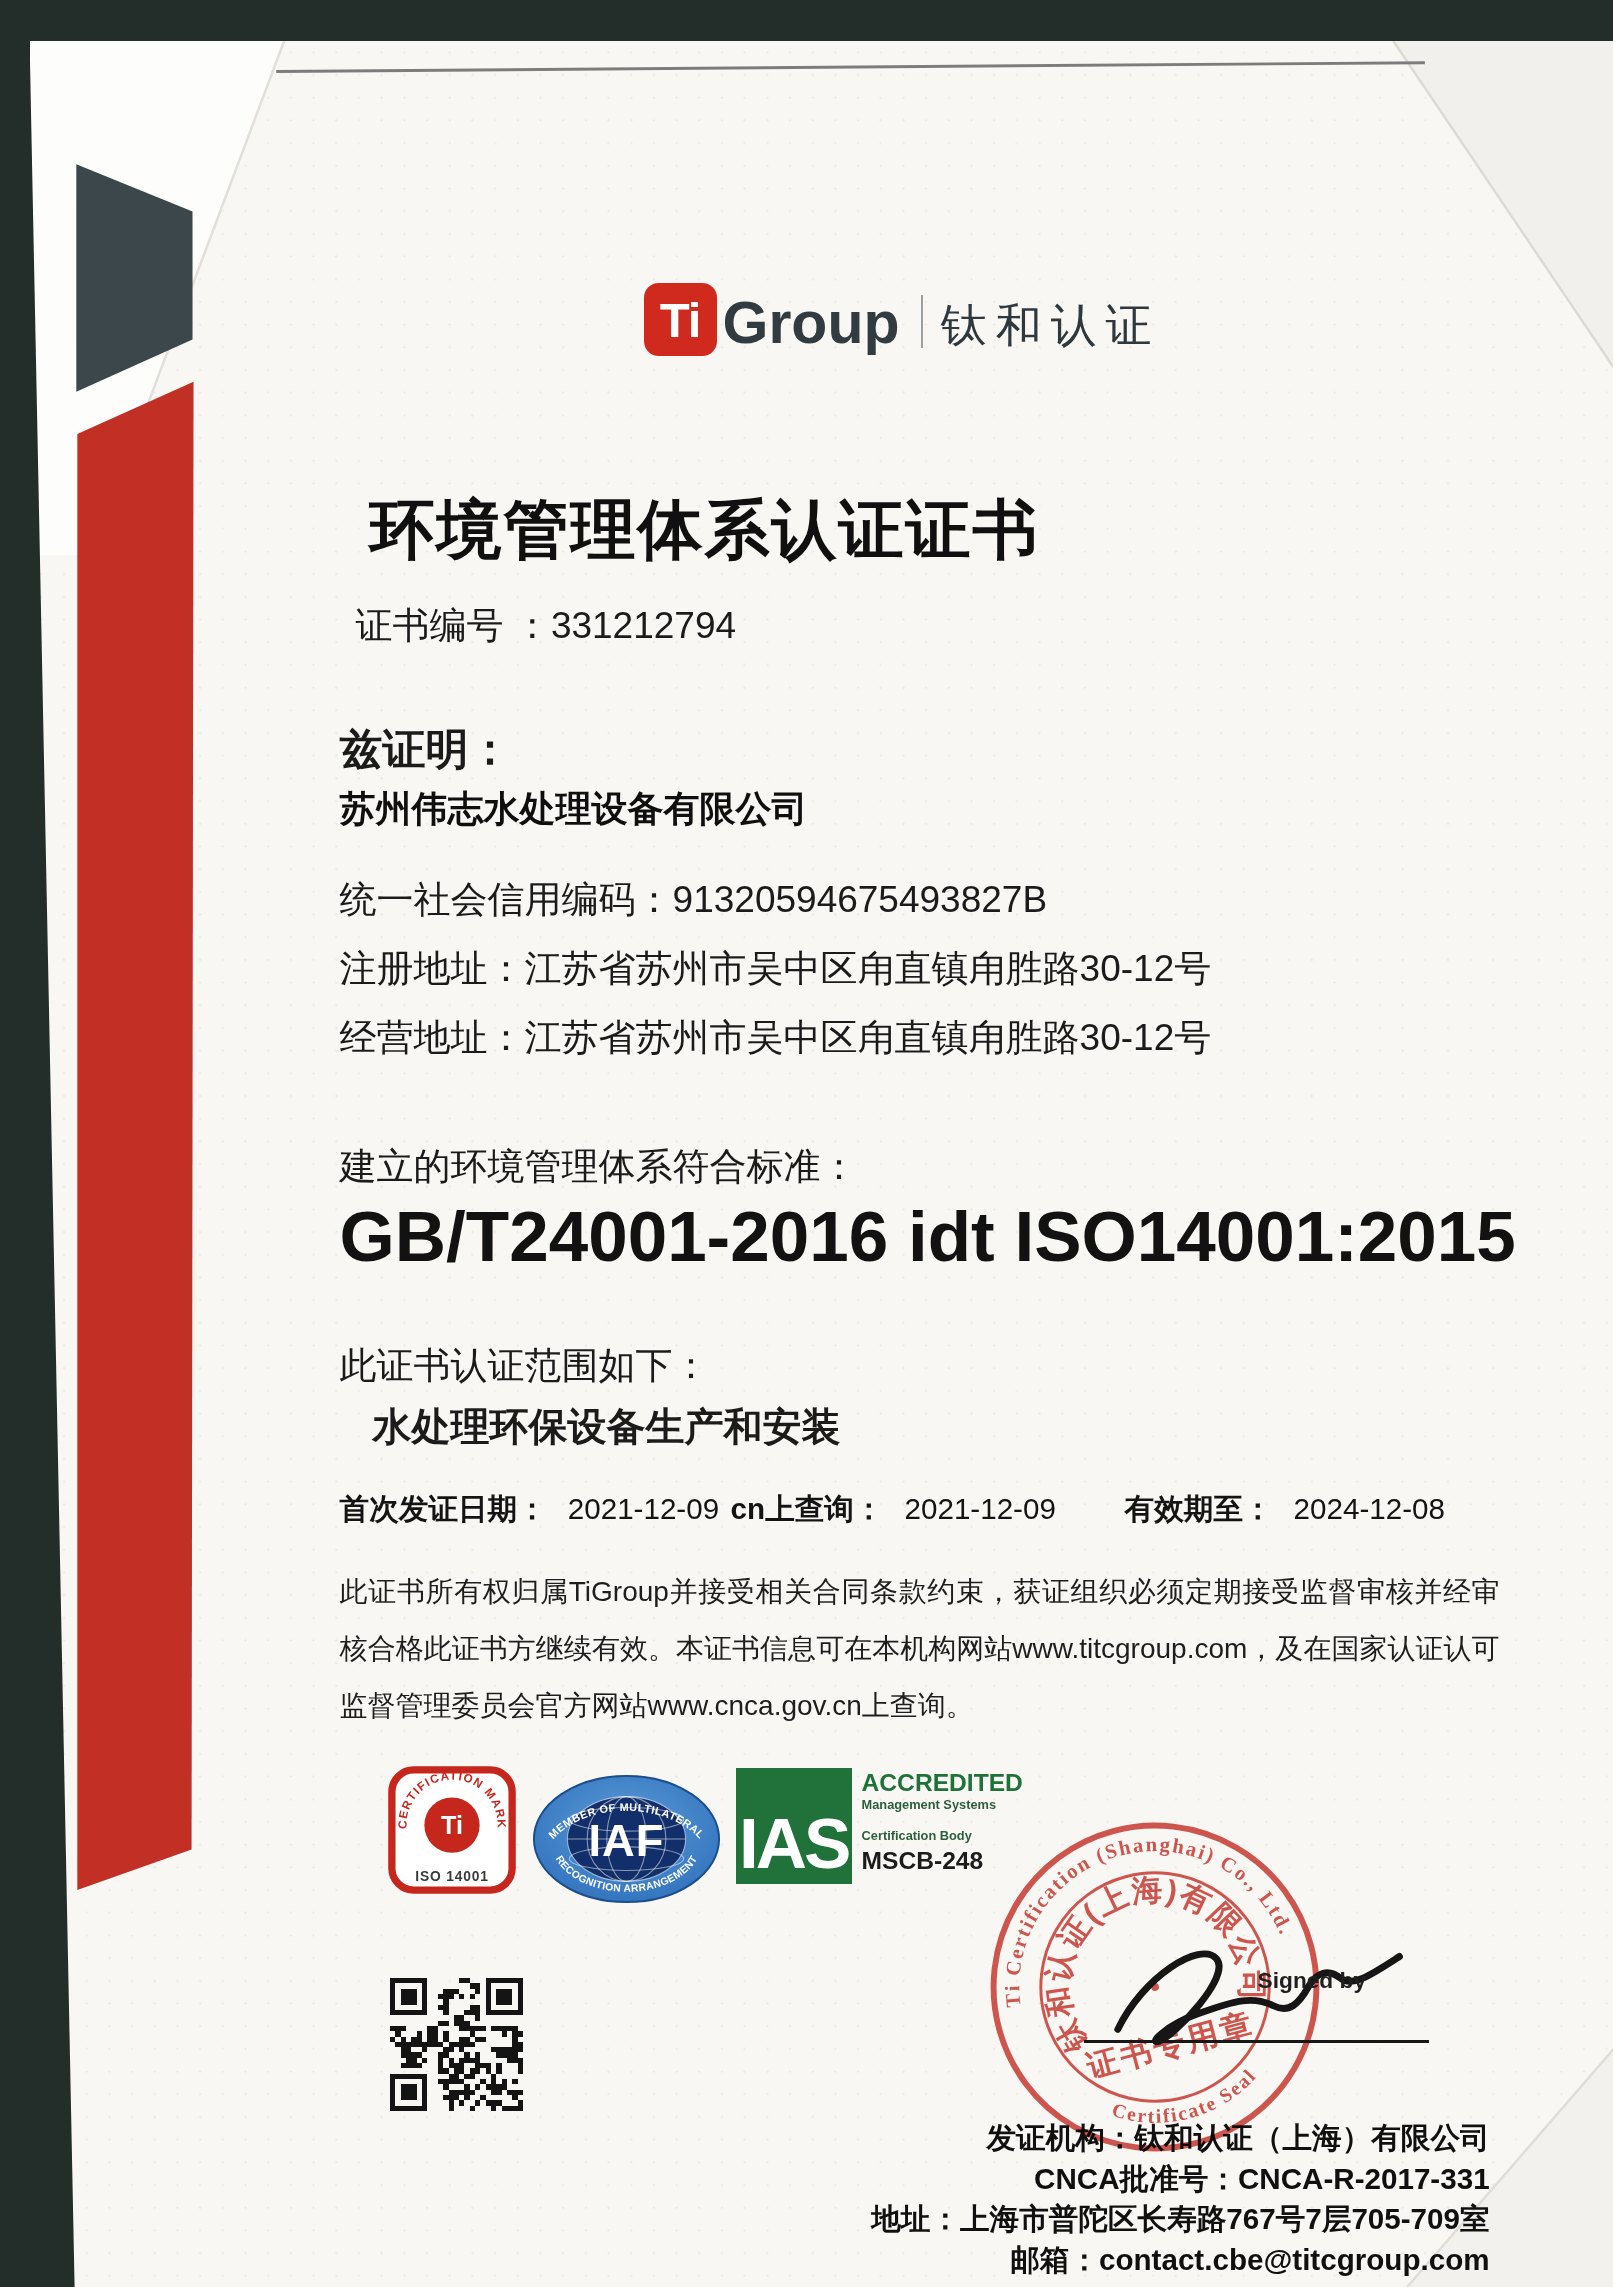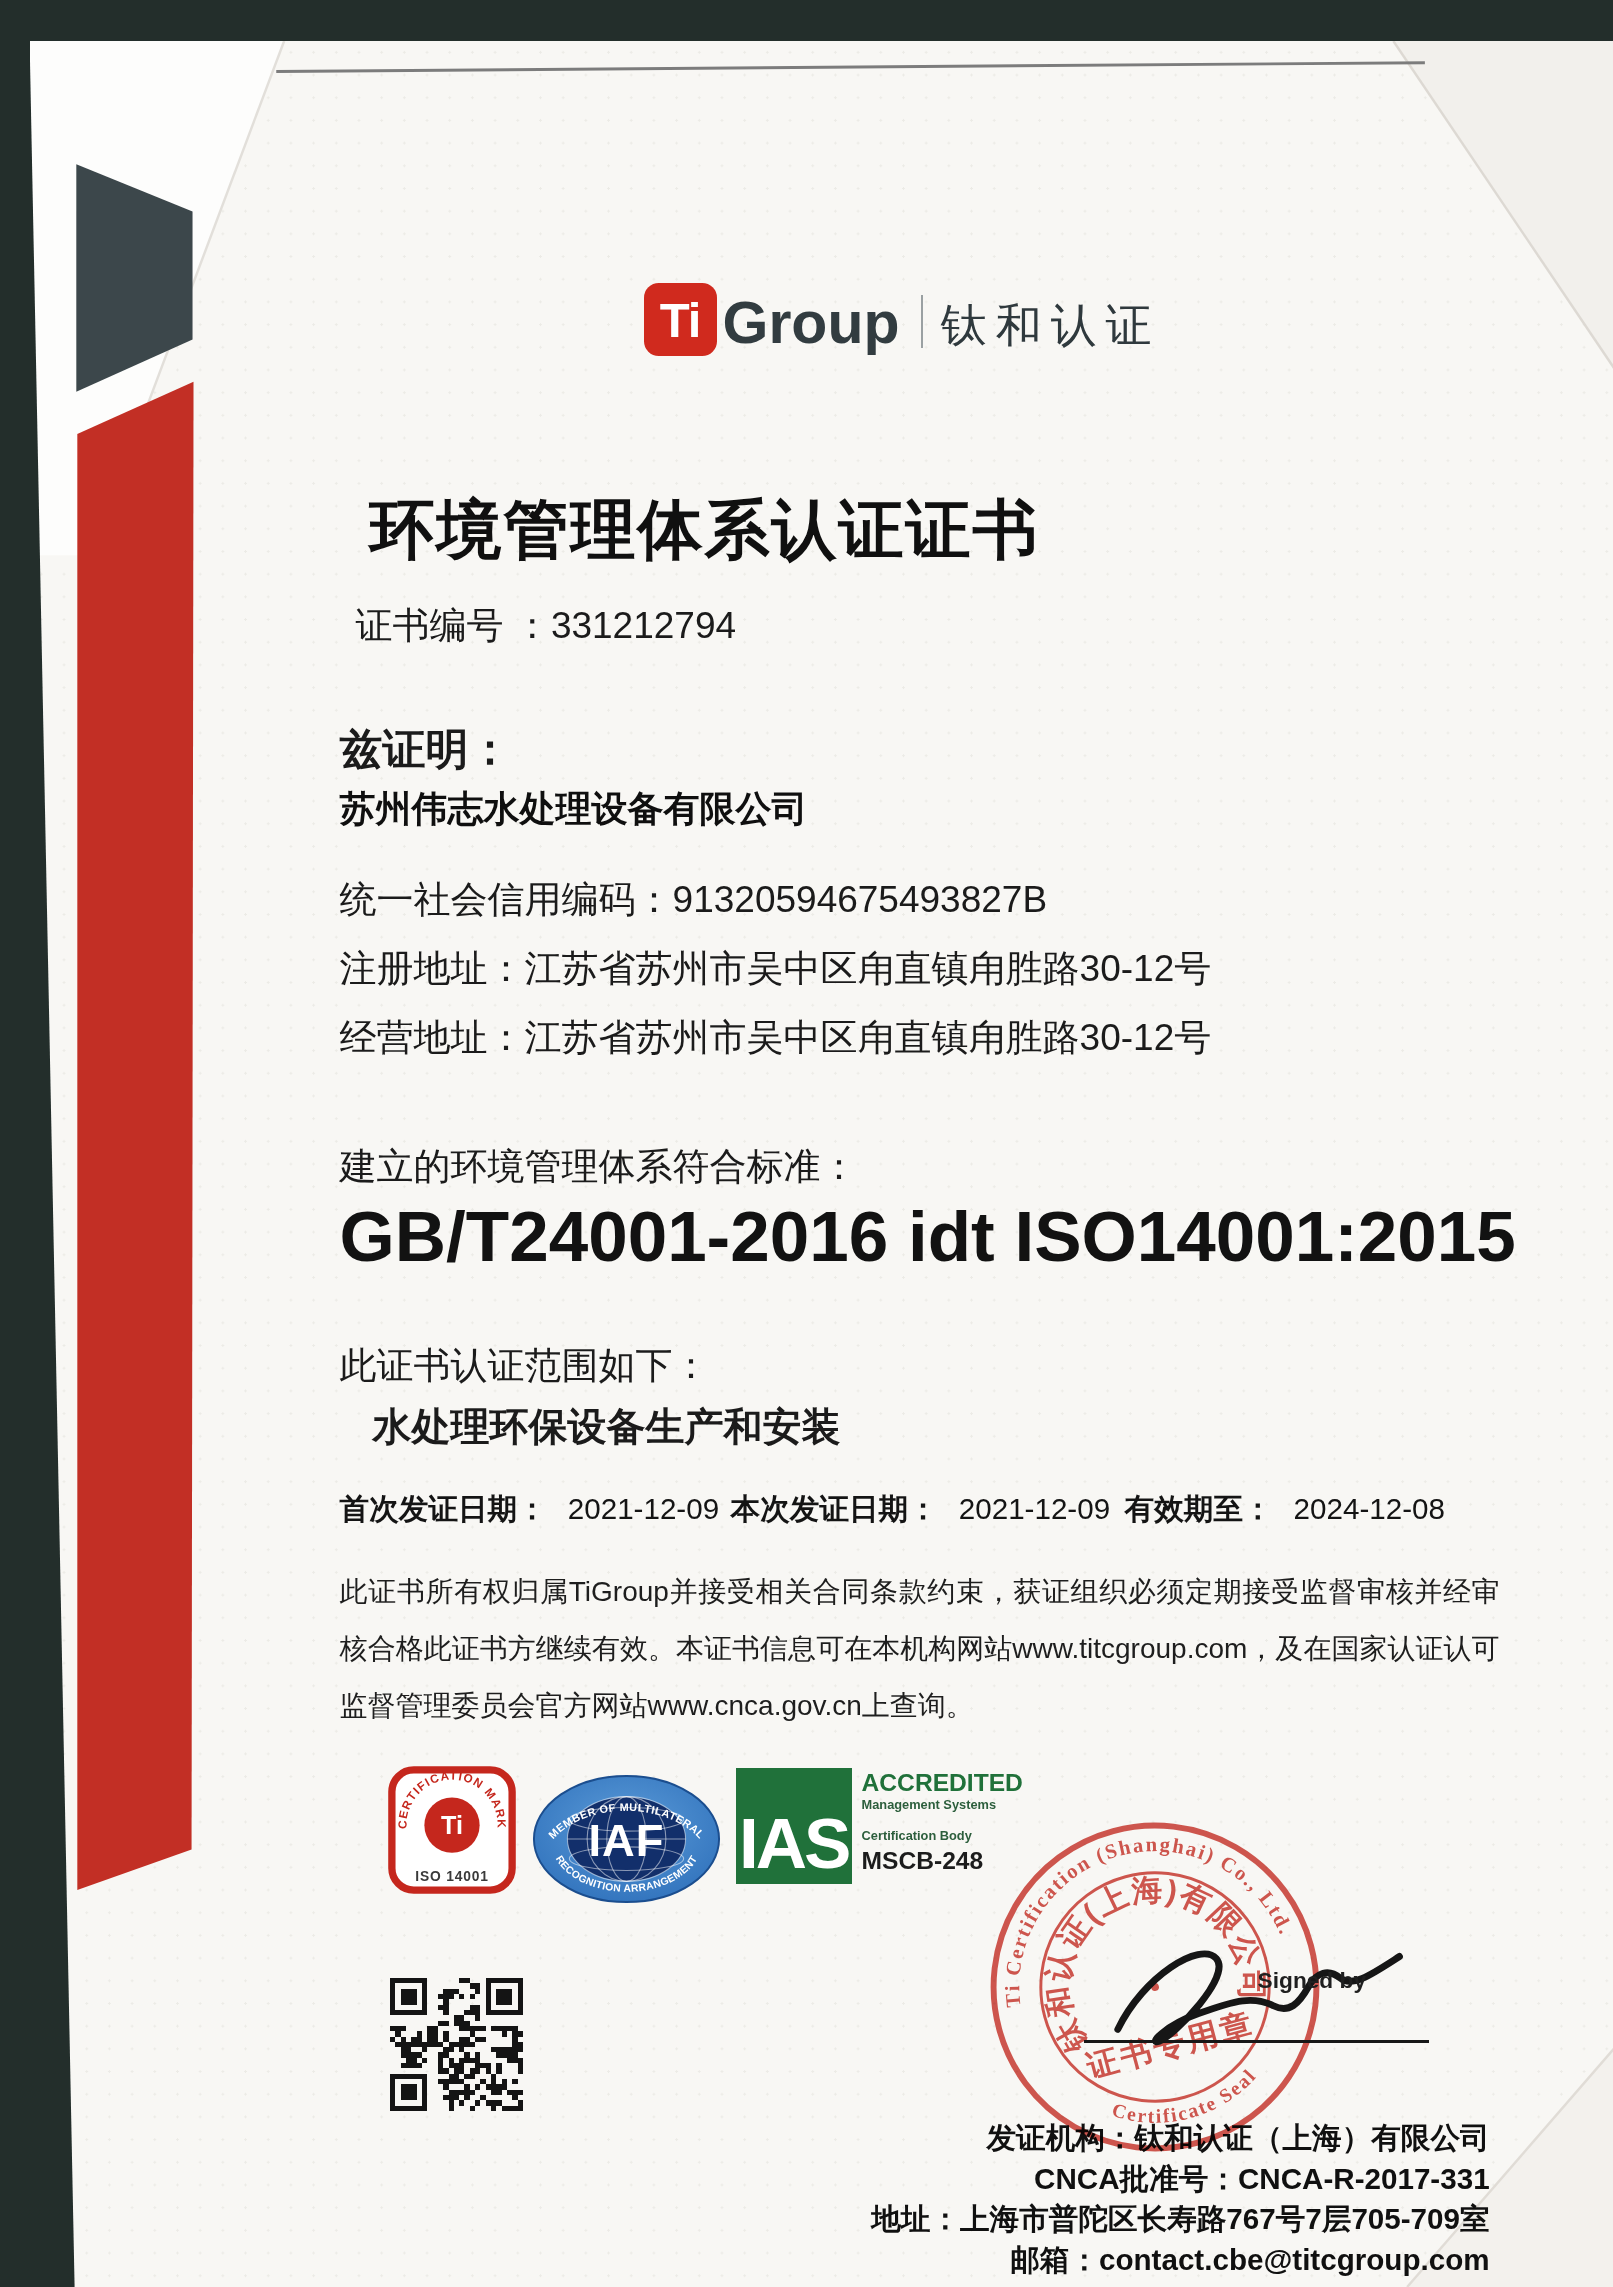--- a/index.html
+++ b/index.html
@@ -98,21 +98,21 @@
   </div>
   <div class="abs f38" style="left:310px;top:1101px;font-weight:500">建立的环境管理体系符合标准：</div>
   <div class="abs standard" style="left:310px;top:1155px">GB/T24001-2016 idt ISO14001:2015</div>
   <div class="abs f38" style="left:310px;top:1300px;font-weight:500">此证书认证范围如下：</div>
   <div class="abs scope" style="left:310px;top:1359px">水处理环保设备生产和安装</div>
 
   <div class="date-col" style="left:310px">
     <span class="dl">首次发证日期：</span><span class="dv">2021-12-09</span>
   </div>
   <div class="date-col" style="left:701px">
-    <span class="dl">本次发证日期：</span><span class="dv">2021-12-09</span>
+    <span class="dl">cn上查询：</span><span class="dv">2021-12-09</span>
   </div>
   <div class="date-col" style="left:1095px">
     <span class="dl">有效期至：</span><span class="dv">2024-12-08</span>
   </div>
 
   <div class="legal">此证书所有权归属TiGroup并接受相关合同条款约束，获证组织必须定期接受监督审核并经审核合格此证书方继续有效。本证书信息可在本机构网站www.titcgroup.com，及在国家认证认可监督管理委员会官方网站www.cnca.gov.cn上查询。</div>
 
   <svg style="position:absolute;left:357px;top:1724px" width="130" height="130" viewBox="0 0 160 160">
     <rect x="6" y="6" width="148" height="148" rx="27" fill="#ffffff" stroke="#c5271d" stroke-width="9"></rect>
     <defs>

